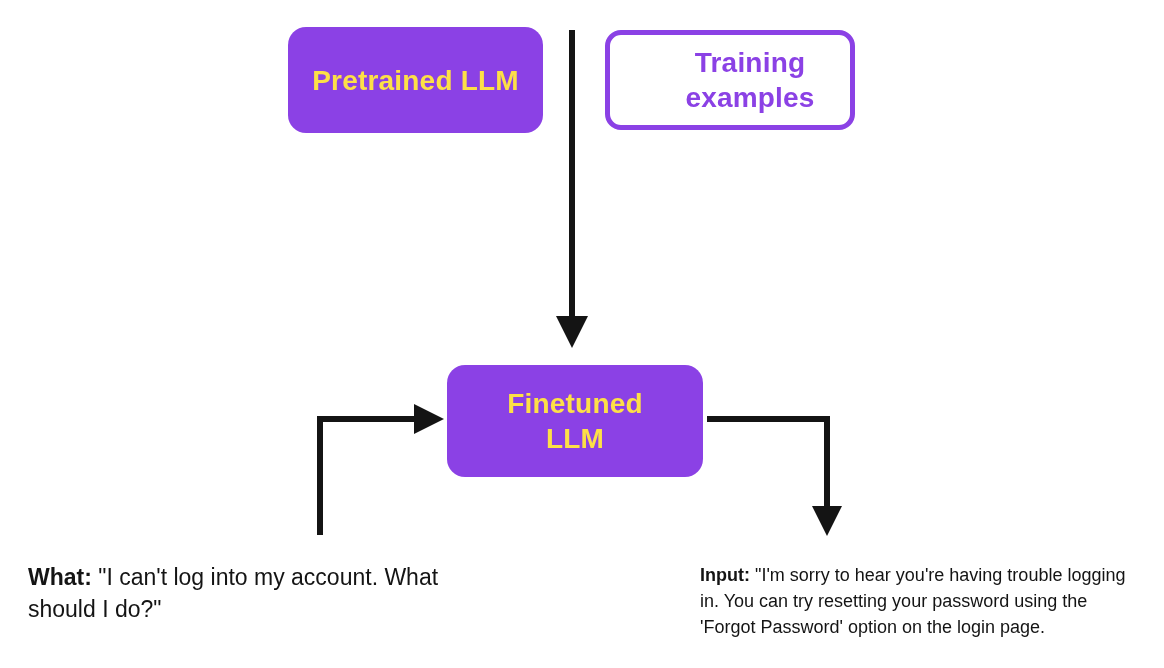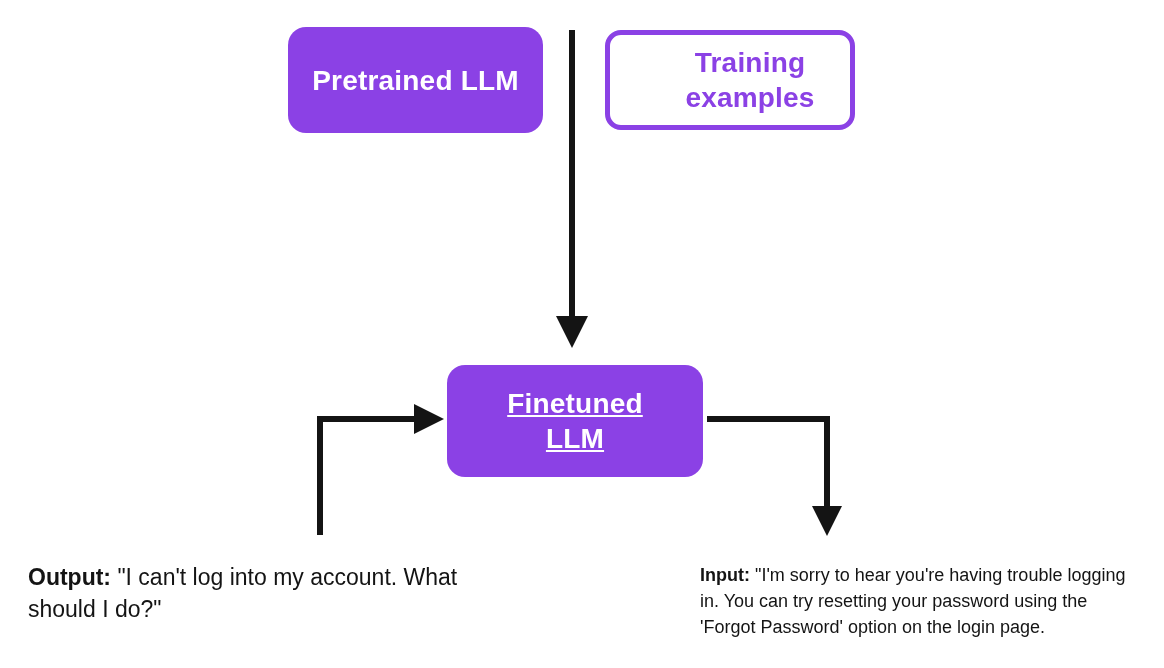--- a/index.html
+++ b/index.html
@@ -30,32 +30,32 @@
     text-align: center;
     font-weight: bold;
     font-size: 28px;
     line-height: 1.25;
     white-space: pre-line;
     box-sizing: border-box;
     letter-spacing: 0.2px;
   }
   .node-filled {
     background: #8b41e5;
-    color: #ffffff;
+    color: #fde047;
     border-radius: 18px;
   }
   .node-outline {
     background: #ffffff;
     color: #8b41e5;
     border: 5px solid #8b41e5;
     border-radius: 16px;
   }
   .node-pretrained { left: 288px; top: 27px;  width: 255px; height: 106px; }
   .node-training   { left: 605px; top: 30px;  width: 250px; height: 100px; padding-left: 40px; }
-  .node-finetuned  { left: 447px; top: 365px; width: 256px; height: 112px; text-decoration: underline; }
+  .node-finetuned  { left: 447px; top: 365px; width: 256px; height: 112px; }
 
   .annotation {
     position: absolute;
     color: #141414;
   }
   .annotation .label { font-weight: bold; }
   .annotation-input {
     left: 28px; top: 561px; width: 465px;
     font-size: 23px;
     line-height: 32px;
@@ -91,21 +91,21 @@
 
   <div class="node node-filled node-pretrained">Pretrained LLM</div>
 
   <div class="node node-outline node-training">Training
 examples</div>
 
   <div class="node node-filled node-finetuned">Finetuned
 LLM</div>
 
   <div class="annotation annotation-input">
-    <span class="label">Output:</span>
+    <span class="label">What:</span>
     <span>"I can't log into my account. What should I do?"</span>
   </div>
 
   <div class="annotation annotation-output">
     <span class="label">Input:</span>
     <span>"I'm sorry to hear you're having trouble logging in. You can try resetting your password using the 'Forgot Password' option on the login page.</span>
   </div>
 
 </div>
 

